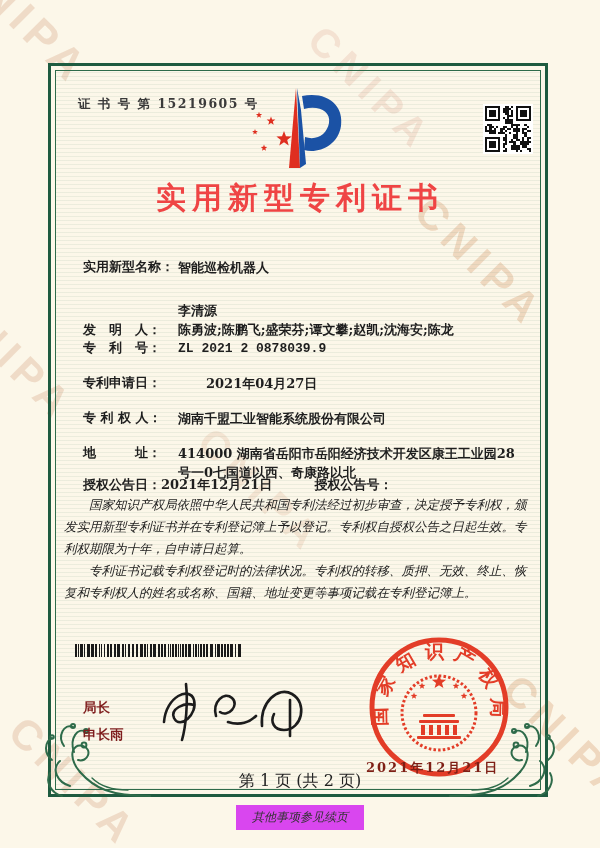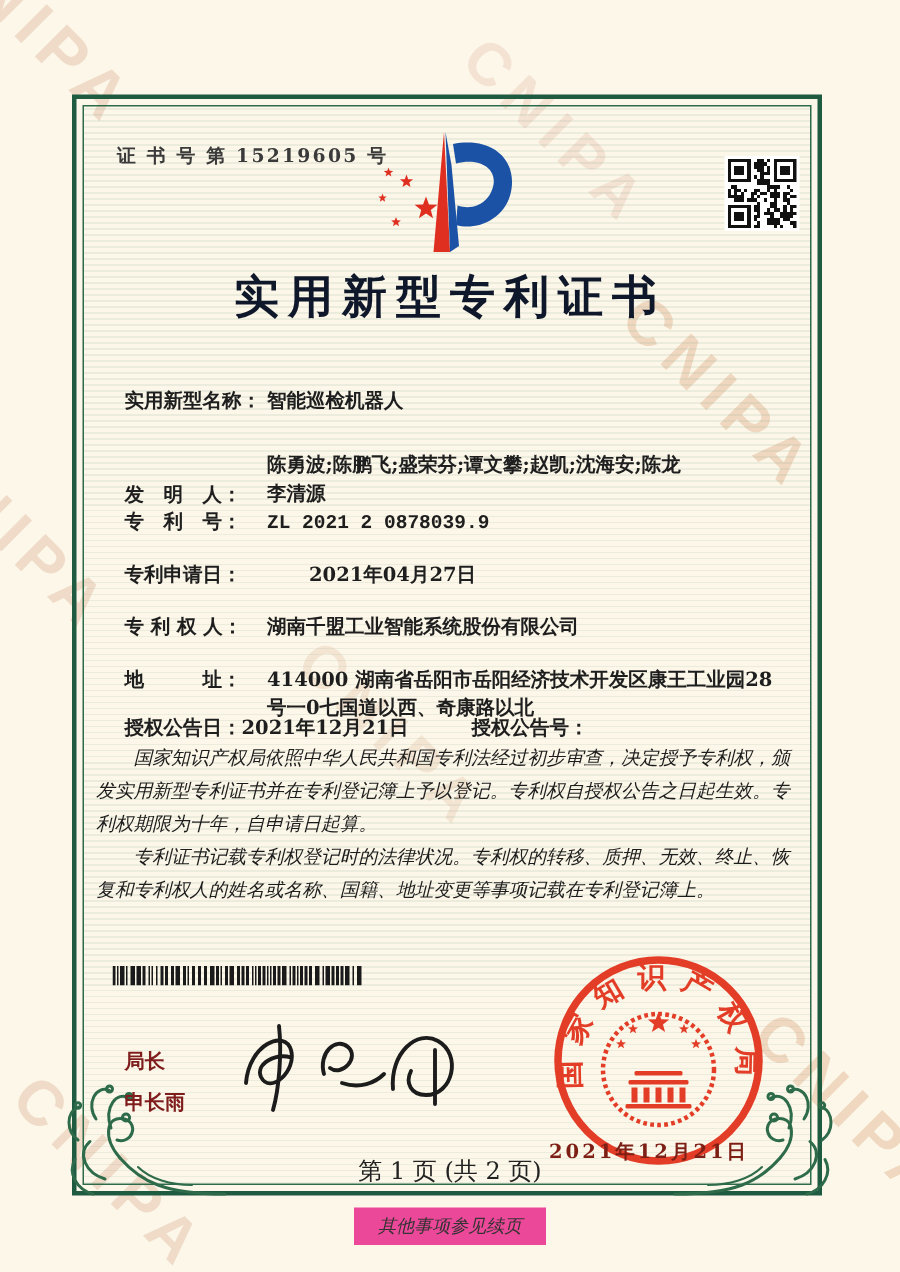--- a/index.html
+++ b/index.html
@@ -21,21 +21,21 @@
   .corner-orn{position:absolute;width:112px;height:88px;}
   .corner-bl{left:40px;top:716px;}
   .corner-br{left:448px;top:716px;transform:scaleX(-1);}
 
   .cert-no{position:absolute;left:78px;top:96px;font-size:12.5px;letter-spacing:1.5px;color:#3a3a3a;font-weight:600;}
 
   .logo{position:absolute;left:252px;top:86px;width:96px;height:88px;}
   .qr{position:absolute;left:483px;top:104px;width:46px;height:46px;background:#fff;padding:2px;}
 
   .title{position:absolute;left:0;top:178px;width:600px;text-align:center;
-      font-size:30px;font-weight:700;letter-spacing:6px;color:#0f172a;}
+      font-size:30px;font-weight:700;letter-spacing:6px;color:#ef4444;}
 
   .fields{position:absolute;left:83px;top:246px;width:448px;font-size:13px;color:#1e1e1e;font-weight:600;}
   .frow{position:absolute;left:0;display:flex;margin-top:12px;}
   .flabel{width:95px;flex-shrink:0;white-space:nowrap;}
   .fval{flex:1;line-height:19px;}
   .grant{position:absolute;left:0;top:230px;display:flex;width:460px;}
   .grant .pair{display:flex;}
   .grant .pair+.pair{margin-left:42px;flex-direction:column;}
 
   .body-text{position:absolute;left:64px;top:494px;width:474px;font-size:12.5px;
@@ -48,21 +48,21 @@
       font-size:13.5px;color:#7f1d1d;font-weight:700;line-height:27px;}
   .sig{position:absolute;left:150px;top:678px;width:175px;height:72px;}
 
   .seal{position:absolute;left:366px;top:634px;width:146px;height:146px;opacity:0.93;}
   .datestamp{position:absolute;left:366px;top:759px;width:150px;font-size:13px;font-weight:700;
       letter-spacing:2px;color:#7e1f15;white-space:nowrap;}
 
   .pagenum{position:absolute;left:0;top:771px;width:600px;text-align:center;font-size:16px;color:#222;}
 
   .footer-note{position:absolute;left:300px;top:805px;transform:translateX(-50%);
-      background:#ec4899;padding:4px 16px;font-size:12px;font-style:italic;color:#333;white-space:nowrap;}
+      background:#d946ef;padding:4px 16px;font-size:12px;font-style:italic;color:#333;white-space:nowrap;}
 </style>
 </head>
 <body>
 
 <div class="cert">
 
   <div class="wm" style="left:-62px;top:-8px;font-size:44px;">CNIPA</div>
   <div class="wm" style="left:292px;top:66px;font-size:40px;color:rgba(228,186,170,0.35);">CNIPA</div>
   <div class="wm" style="left:398px;top:238px;font-size:42px;color:rgba(223,177,140,0.45);">CNIPA</div>
   <div class="wm" style="left:-72px;top:332px;font-size:42px;">CNIPA</div>
@@ -265,22 +265,22 @@
   <div class="title">实用新型专利证书</div>
 
   <div class="fields">
     <div class="frow" style="top:0;">
       <span class="flabel">实用新型名称：</span>
       <span class="fval">智能巡检机器人</span>
     </div>
     <div class="frow" style="top:43px;align-items:flex-end;">
       <span class="flabel">发　明　人：</span>
       <span class="fval">
+          <div>李清源</div>
           <div>陈勇波;陈鹏飞;盛荣芬;谭文攀;赵凯;沈海安;陈龙</div>
-          <div>李清源</div>
         </span>
     </div>
     <div class="frow" style="top:81px;font-family:Liberation Mono, monospace;">
       <span class="flabel">专　利　号：</span>
       <span class="fval">ZL 2021 2 0878039.9</span>
     </div>
     <div class="frow" style="top:116px;gap:28px;">
       <span class="flabel">专利申请日：</span>
       <span class="fval">2021年04月27日</span>
     </div>

